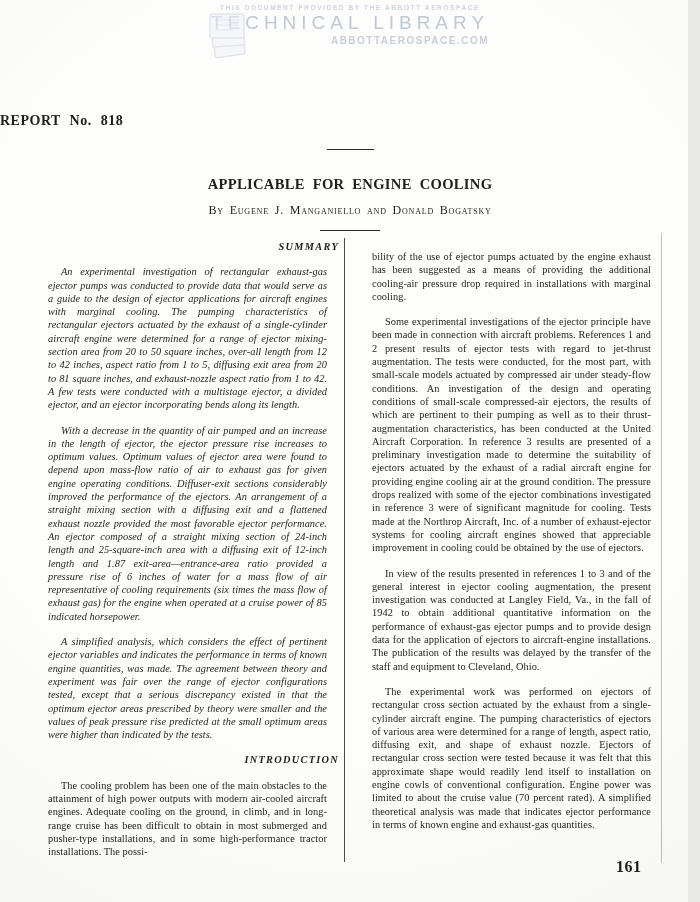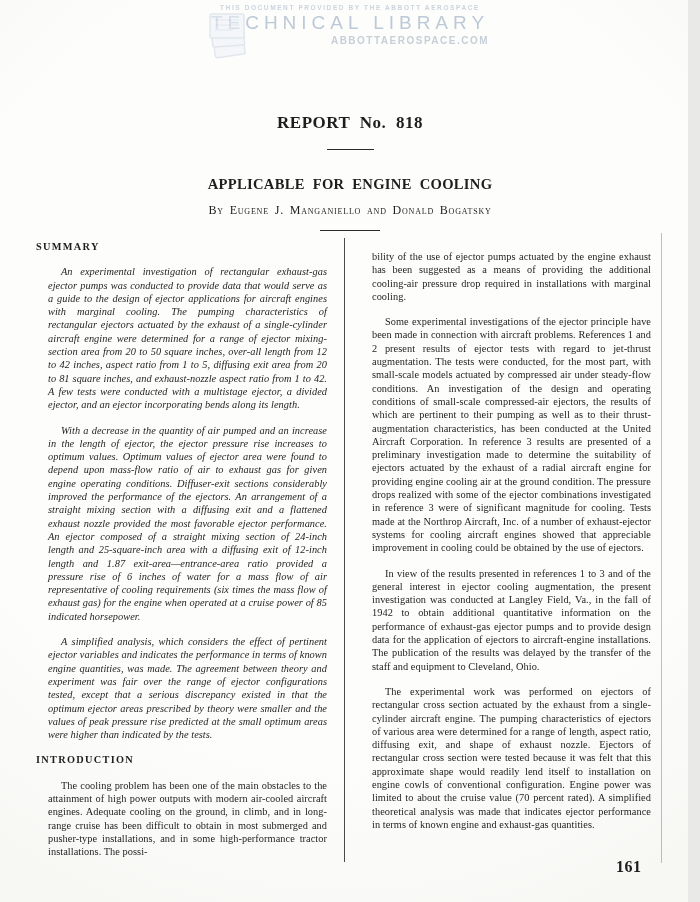--- a/index.html
+++ b/index.html
@@ -15,40 +15,40 @@
     color:#1e1e1e;overflow:hidden;
   }
   
   .watermark{position:absolute;top:4px;left:0;width:700px;text-align:center;
     font-family:"Liberation Sans", sans-serif;user-select:none;}
   .wm-logo{position:absolute;left:200px;top:6px;opacity:.55;}
   .wm-line1{font-size:6.5px;letter-spacing:1.6px;color:#ccd4de;font-weight:700;}
   .wm-line2{font-size:19px;letter-spacing:5px;color:#bdc9d6;font-weight:400;margin-top:1px;}
   .wm-line3{font-size:10px;letter-spacing:1.5px;color:#c7cfd9;font-weight:700;margin-top:1px;margin-left:120px;}
   
-  .report-no{position:absolute;top:113px;left:0;width:700px;text-align:center;
-    font-size:17px;font-weight:700;letter-spacing:.5px;word-spacing:5px;}
+  .report-no{position:absolute;top:113px;left:0;width:700px;text-align:left;
+    font-size:14px;font-weight:700;letter-spacing:.5px;word-spacing:5px;}
   .rule{position:absolute;border-top:1.6px solid #2a2a2a;}
   .rule-1{top:149px;left:327px;width:47px;}
   .rule-2{top:230px;left:320px;width:60px;}
   .title{position:absolute;top:158px;left:30px;width:640px;text-align:center;
     font-size:14.6px;font-weight:700;line-height:17.5px;letter-spacing:.3px;word-spacing:4px;margin:0;}
   .byline{position:absolute;top:203px;left:0;width:700px;text-align:center;
     font-size:12px;font-variant:small-caps;letter-spacing:.8px;word-spacing:2px;}
   
   .columns{position:absolute;top:238px;left:36px;width:628px;height:640px;
     display:flex;align-items:stretch;}
   .col{width:303px;font-size:10.35px;line-height:13.3px;text-align:justify;
     letter-spacing:.05px;}
   .col-divider{width:1px;background:#4a4a4a;margin-left:5px;margin-right:15px;height:624px;}
   .col p{margin:12px;text-indent:13px;}
   .col p.no-indent{text-indent:0;}
   .col-left .italic{font-style:italic;}
-  .sec-heading{text-align:left;font-weight:700;font-size:10.3px;letter-spacing:1.3px;
-    margin:2px 0 4px 0;text-indent:0;}
+  .sec-heading{text-align:right;font-weight:700;font-size:10.3px;letter-spacing:1.3px;
+    margin:2px 0 4px 0;text-indent:0;font-style:italic;}
   .sec-heading.intro{margin-top:7px;}
   
   .edge-line{position:absolute;left:661px;top:233px;width:1px;height:630px;background:rgba(90,90,90,.38);}
   .page-number{position:absolute;top:858px;left:616px;font-size:16px;font-weight:700;letter-spacing:.5px;}
 </style>
 </head>
 <body>
 
 <div class="page">
 

